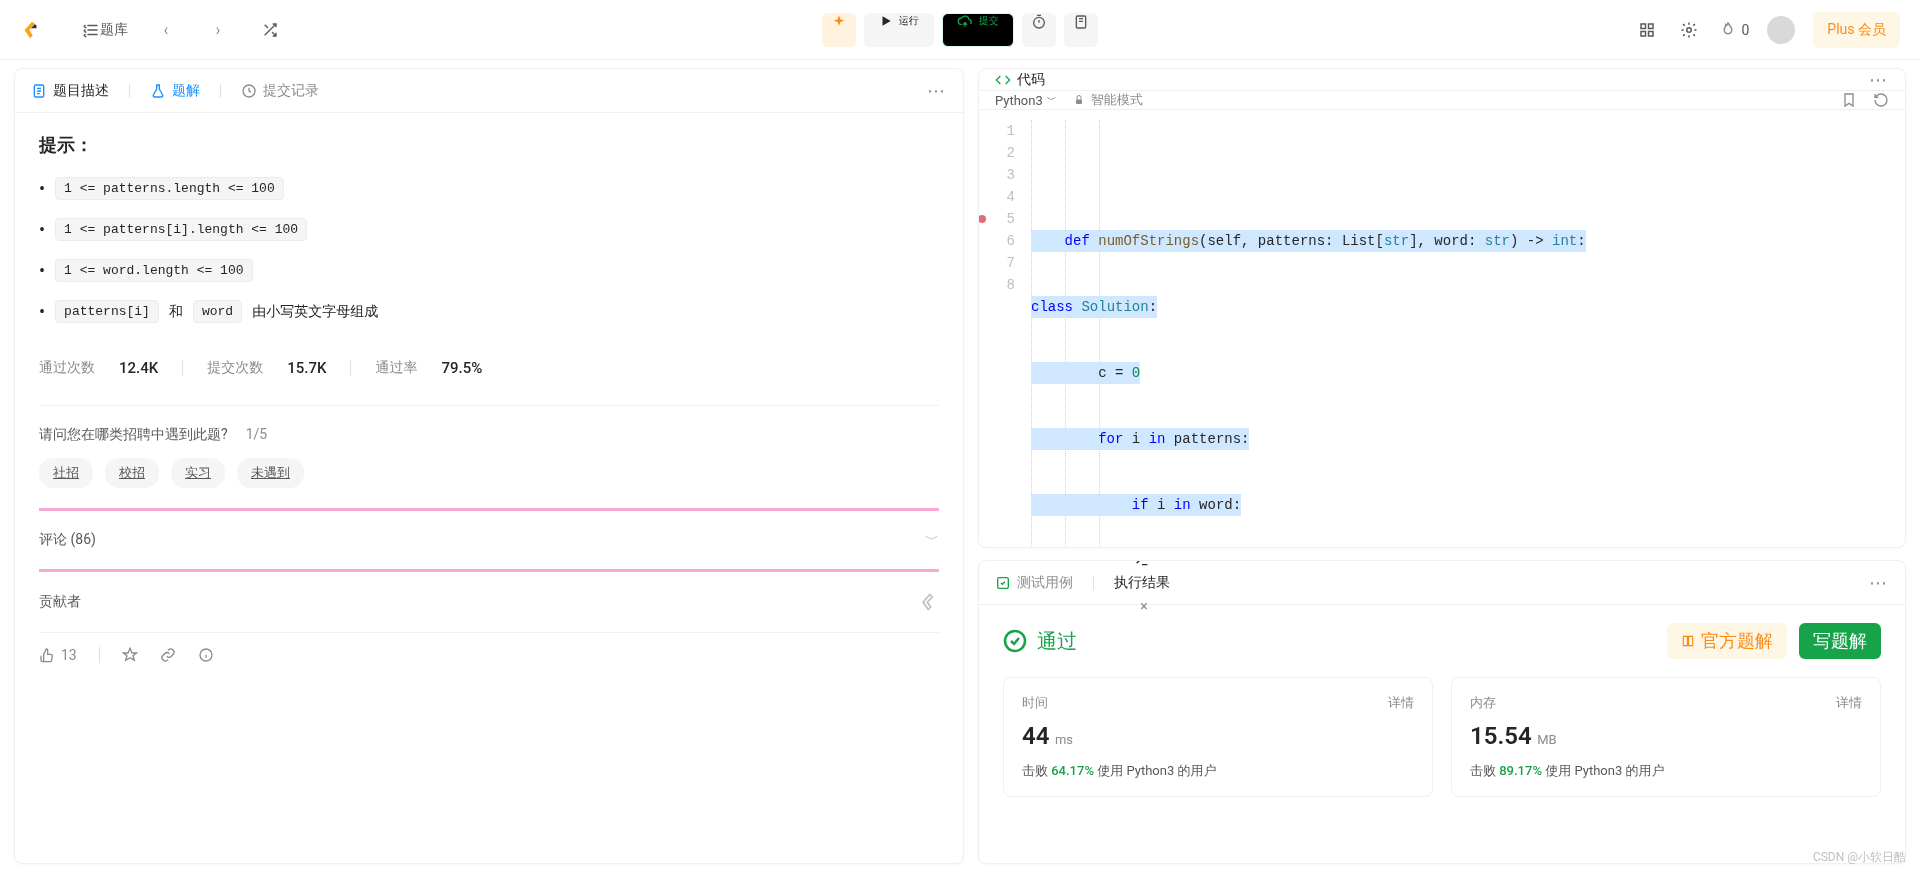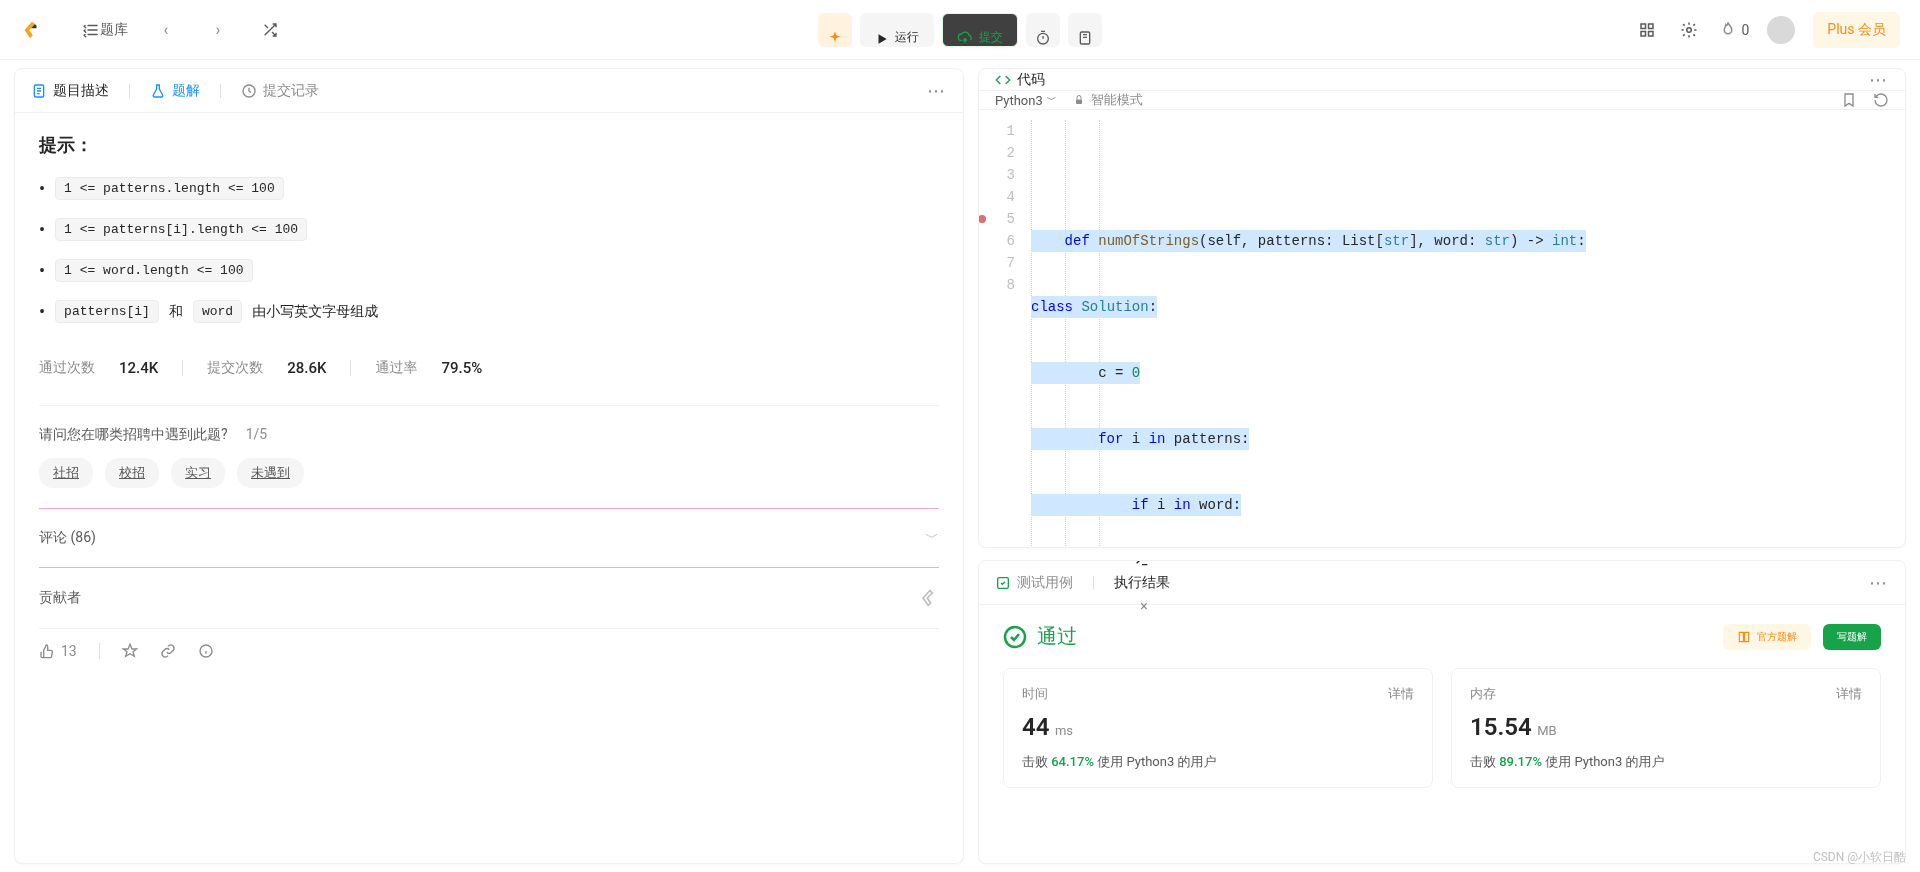--- a/index.html
+++ b/index.html
@@ -3,24 +3,24 @@
 <meta charset="utf-8">
 <style>
 * { box-sizing: border-box; margin: 0; padding: 0; }
 body { font-family: -apple-system, BlinkMacSystemFont, "Segoe UI", Roboto, "Helvetica Neue", Arial, sans-serif; background: #fff; color: #262626; font-size: 14px; height: 872px; width: 1920px; overflow: hidden; position: relative; }
 .top-nav { height: 60px; display: flex; align-items: center; padding: 0 20px; border-bottom: 1px solid #f0f0f0; }
 .logo { width: 22px; height: 22px; margin-right: 40px; display:flex; align-items:center; justify-content:center; }
 .nav-left { display: flex; align-items: center; gap: 24px; }
 .nav-item { display: flex; align-items: center; color: #595959; cursor: pointer; }
 .nav-arrow-btn { width: 28px; height: 28px; display:flex; align-items:center; justify-content:center; color:#8c8c8c; cursor:pointer; font-size:16px; }
 .nav-center { flex:1; display:flex; justify-content:center; gap:8px; }
-.center-btn { height:34px; padding:0 14px; display:flex; align-items:flex-end; gap:6px; border-radius:6px; cursor:pointer; border:1px solid transparent; font-size:12px; }
+.center-btn { height:34px; padding:0 14px; display:flex; align-items:flex-start; gap:6px; border-radius:6px; cursor:pointer; border:1px solid transparent; font-size:10px; }
 .btn-sparkle { background:#fff3e0; color:#b26a00; width:34px; padding:0; justify-content:center; }
 .btn-run { background:#f5f5f5; color:#262626; }
-.btn-submit { background:#404040; color:#16a34a; border:1px solid #dcfce7; }
+.btn-submit { background:#000000; color:#16a34a; border:1px solid #dcfce7; }
 .btn-icon { background:#f5f5f5; width:34px; justify-content:center; color:#595959; padding:0; }
 .nav-right { display:flex; align-items:center; gap:18px; }
 .icon-btn { width:24px; height:24px; display:flex; align-items:center; justify-content:center; color:#595959; cursor:pointer; }
 .flame { display:flex; align-items:center; gap:4px; color:#595959; }
 .avatar { width:28px; height:28px; border-radius:50%; background:#d9d9d9; }
 .plus-btn { background:#fff7e6; color:#fa8c16; padding:6px 14px; border-radius:6px; font-size:14px; cursor:pointer; height:36px; display:flex; align-items:center; }
 
 .main { display:flex; height:calc(100% - 60px); gap:14px; padding:8px 14px; }
 
 .panel { background:#fff; border:1px solid #f0f0f0; border-radius:8px; display:flex; flex-direction:column; overflow:hidden; box-shadow:0 1px 2px rgba(0,0,0,0.03); }
@@ -49,21 +49,21 @@
 .stat-label { color:#8c8c8c; }
 .stat-value { color:#262626; font-weight:500; font-size:15px; }
 .stats-row .divider-v { height:16px; }
 
 .survey { border-top:1px solid #f0f0f0; padding-top:20px; }
 .survey-q { color:#595959; margin-bottom:14px; display:flex; gap:18px; }
 .survey-count { color:#8c8c8c; }
 .chips { display:flex; gap:12px; }
 .chip { background:#f5f5f5; padding:6px 14px; border-radius:14px; font-size:13px; color:#595959; cursor:pointer;text-decoration:underline; }
 
-.collapse-row { border-top:1px solid #f9a8d4; padding:20px 0; display:flex; align-items:center; justify-content:space-between; color:#595959; cursor:pointer; }
+.collapse-row { border-top:3px solid #f9a8d4; padding:20px 0; display:flex; align-items:center; justify-content:space-between; color:#595959; cursor:pointer; }
 .collapse-row .chev { color:#bfbfbf; }
 
 .footer-actions { border-top:1px solid #f0f0f0; padding:14px 0 6px; display:flex; align-items:center; gap:22px; color:#8c8c8c; }
 .footer-actions .like { display:flex; align-items:center; gap:6px; }
 .footer-actions .divider-v { height:16px; }
 
 .code-panel { flex:0 0 auto; height:480px; }
 .code-toolbar { height:40px; display:flex; align-items:center; padding:0 16px; gap:16px; font-size:13px; border-bottom:1px solid #f0f0f0; }
 .lang-sel { display:flex; align-items:center; gap:4px; cursor:pointer; color:#595959; }
 .smart-mode { display:flex; align-items:center; gap:6px; color:#8c8c8c; }
@@ -86,21 +86,21 @@
 .result-tabs { height:44px; display:flex; align-items:center; padding:0 16px; gap:20px; border-bottom:1px solid #f0f0f0; }
 .rtab { display:flex; align-items:center; gap:6px; color:#8c8c8c; cursor:pointer; }
 .rtab.active { color:#262626;flex-direction:column; }
 .rtab .close { margin-left:4px; color:#8c8c8c; cursor:pointer; }
 
 .result-body { padding:18px 24px; flex:1; }
 .pass-row { display:flex; align-items:center; gap:10px; margin-bottom:18px; }
 .pass-icon { color:#16a34a; }
 .pass-text { color:#16a34a; font-size:20px; font-weight:500; }
 .result-actions { margin-left:auto; display:flex; gap:12px; }
-.btn-outline { display:flex; align-items:center; gap:6px; padding:6px 14px; border-radius:6px; cursor:pointer; font-size:10px; }
+.btn-outline { display:flex; align-items:center; gap:6px; padding:6px 14px; border-radius:6px; cursor:pointer; font-size:18px; }
 .btn-orange-outline { color:#fa8c16; background:#fff7e6; }
 .btn-green { background:#16a34a; color:#fff; }
 
 .metric-cards { display:flex; gap:18px; }
 .metric-card { flex:1; border:1px solid #f0f0f0; border-radius:8px; padding:16px 18px; }
 .metric-head { display:flex; justify-content:space-between; color:#8c8c8c; font-size:13px; margin-bottom:10px; }
 .metric-val { font-size:24px; font-weight:600; color:#262626; }
 .metric-unit { font-size:13px; color:#8c8c8c; margin-left:2px; }
 .metric-beat { margin-top:12px; font-size:13px; color:#595959; }
 .beat-pct { color:#16a34a; font-weight:500; }
@@ -239,21 +239,21 @@
           <span class="code-chip">word</span>
           <span class="plain-text"> 由小写英文字母组成</span>
         </li>
       </ul>
 
       <div class="stats-row">
         <span class="stat-label">通过次数</span>
         <span class="stat-value">12.4K</span>
         <div class="divider-v"></div>
         <span class="stat-label">提交次数</span>
-        <span class="stat-value">28.6K</span>
+        <span class="stat-value">15.7K</span>
         <div class="divider-v"></div>
         <span class="stat-label">通过率</span>
         <span class="stat-value">79.5%</span>
       </div>
 
       <div class="survey">
         <div class="survey-q">
           <span>请问您在哪类招聘中遇到此题?</span>
           <span class="survey-count">1/5</span>
         </div>

